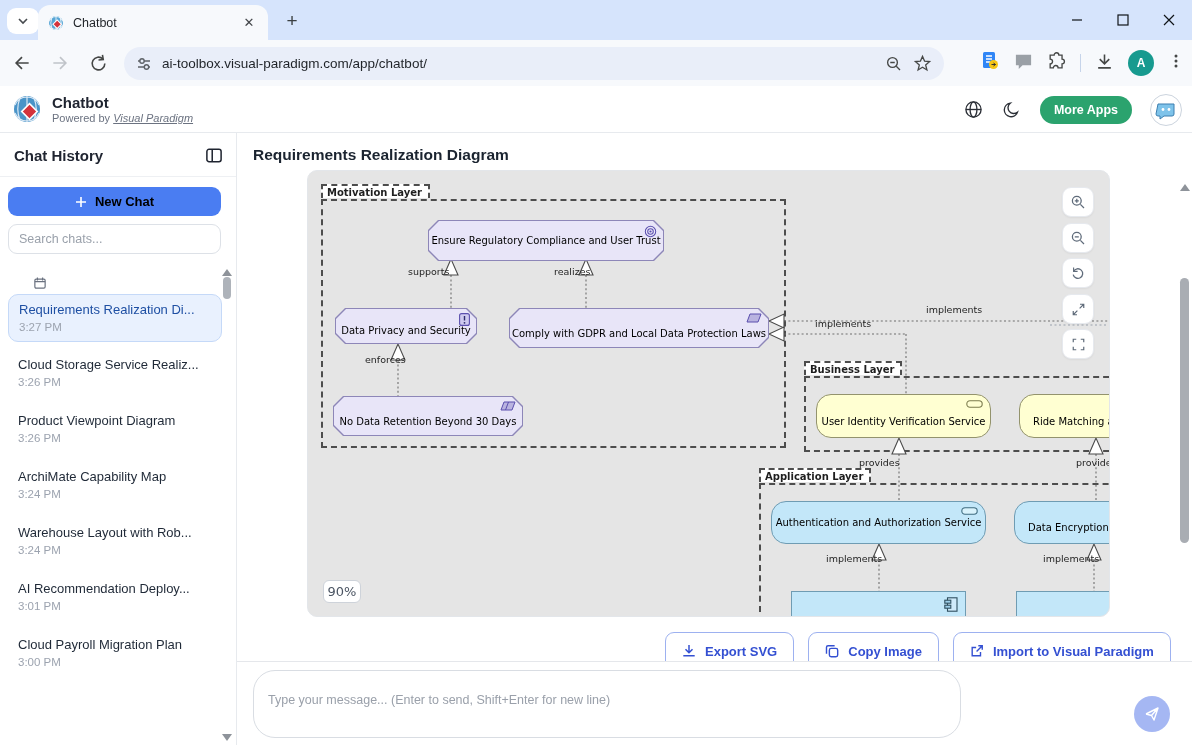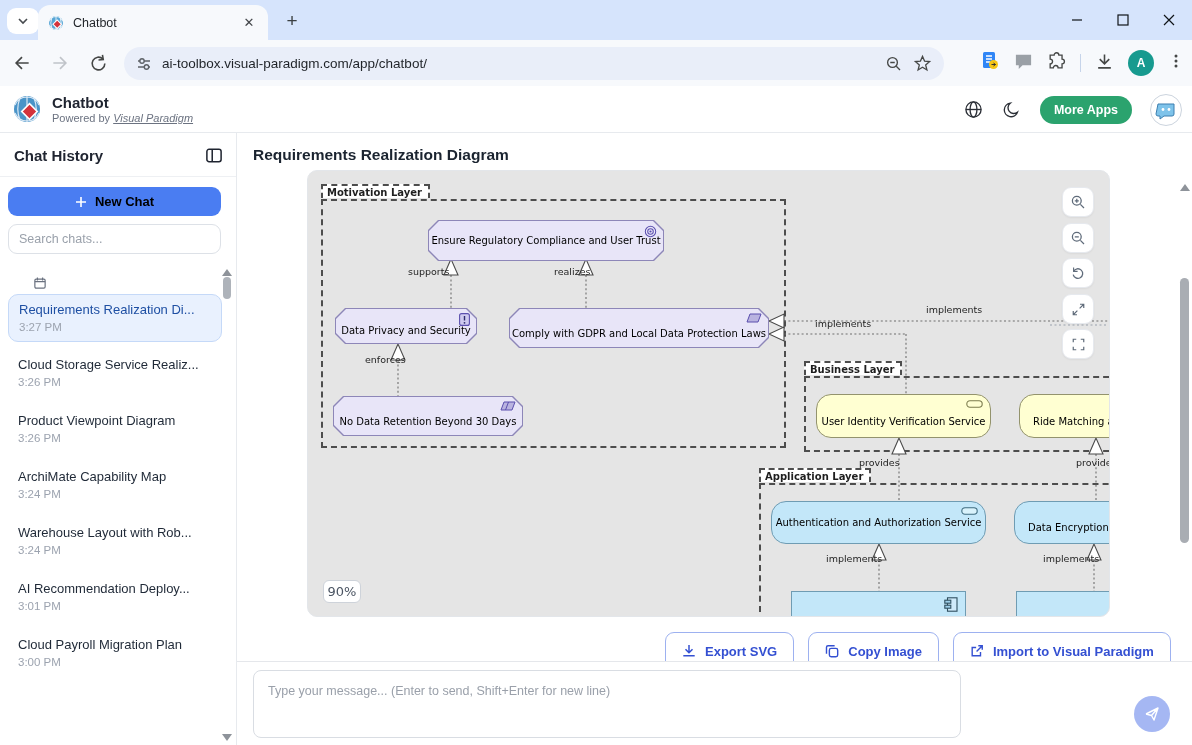--- a/index.html
+++ b/index.html
@@ -102,21 +102,21 @@
     align-items:center; justify-content:center; }
 
   
   .actions-row { position:absolute; top:632px; left:665px; display:flex; gap:14px; }
   .action-btn { height:38px; background:#fff; border:1px solid #9db1f0; border-radius:9px; color:#3450d2;
     font-size:13px; font-weight:bold; display:flex; align-items:center; gap:9px; padding:0 16px;
     font-family:"Liberation Sans",sans-serif; }
   .composer { position:absolute; left:237px; top:661px; width:955px; height:84px; background:#fff;
     border-top:1px solid #e5e7eb; z-index:5; }
   .composer textarea { position:absolute; left:16px; top:8px; width:708px; height:68px;
-    border:1px solid #d9dde3; border-radius:8px; resize:none; outline:none; padding:13px 14px;
+    border:1px solid #d9dde3; border-radius:22px; resize:none; outline:none; padding:22px 14px;
     font-size:12.5px; color:#374151; font-family:"Liberation Sans",sans-serif; }
   .composer textarea::placeholder { color:#9aa0aa; }
   .send-btn { position:absolute; left:897px; top:34px; width:36px; height:36px; border-radius:50%;
     background:#a5b7f3; border:none; display:flex; align-items:center; justify-content:center; }
 
   .page-scrollbar { position:absolute; right:0; top:180px; width:15px; height:475px; }
   .page-thumb { position:absolute; left:3px; top:98px; width:9px; height:265px; background:#a9adb3; border-radius:5px; }
   .arrow-up { width:0; height:0; border-left:5px solid transparent; border-right:5px solid transparent;
     border-bottom:7px solid #8e939a; margin:4px auto 0 auto; }
   .arrow-down { width:0; height:0; border-left:5px solid transparent; border-right:5px solid transparent;

